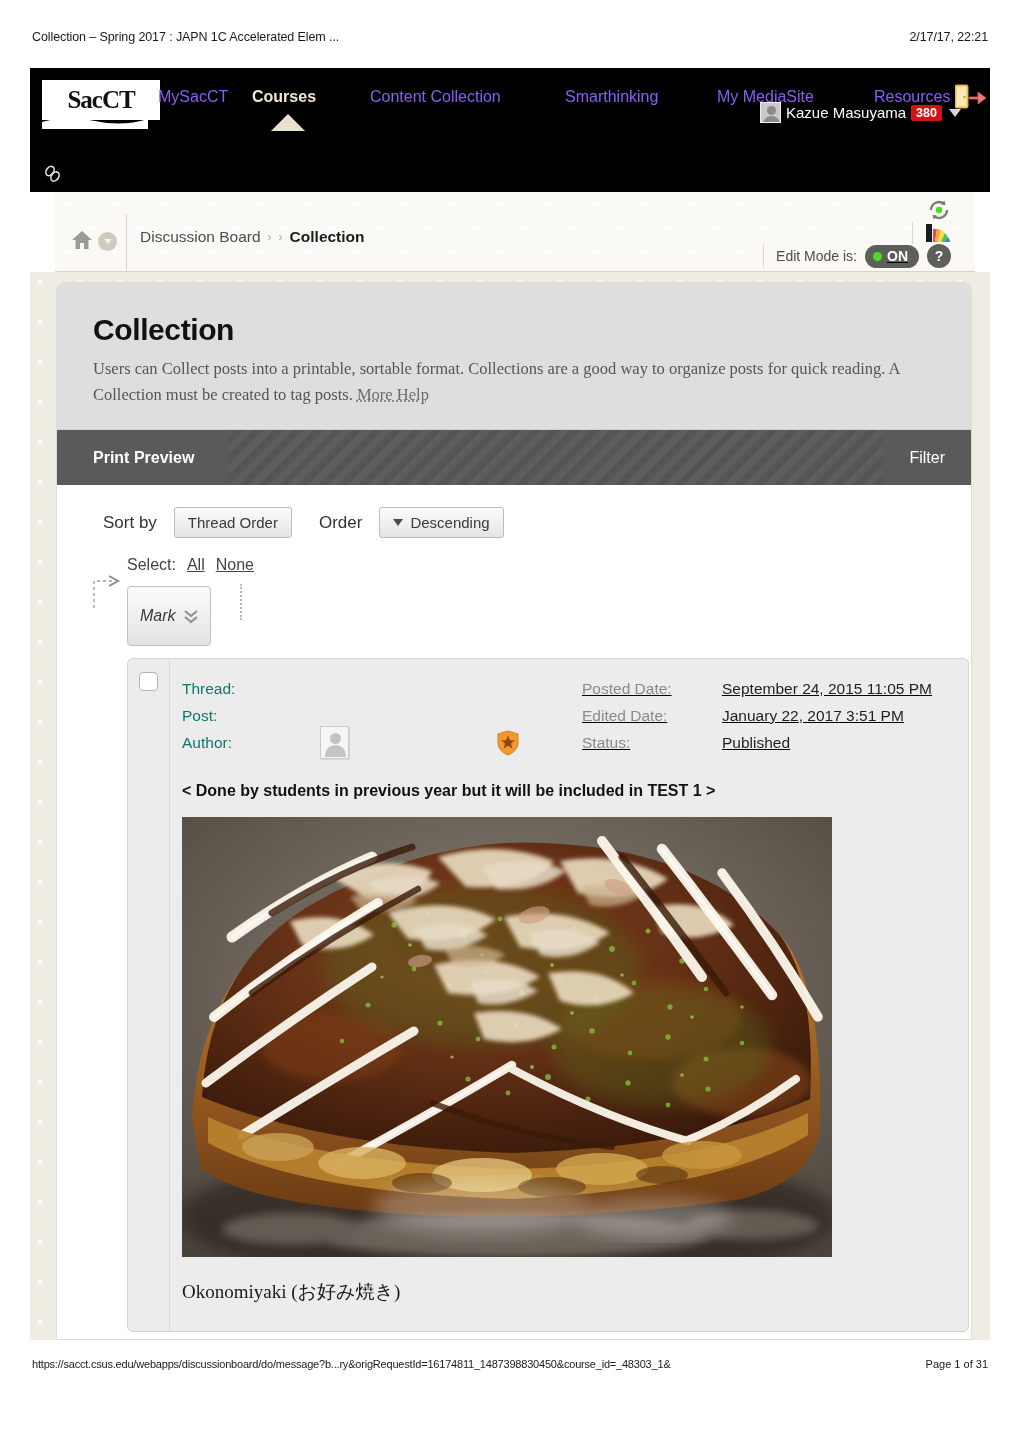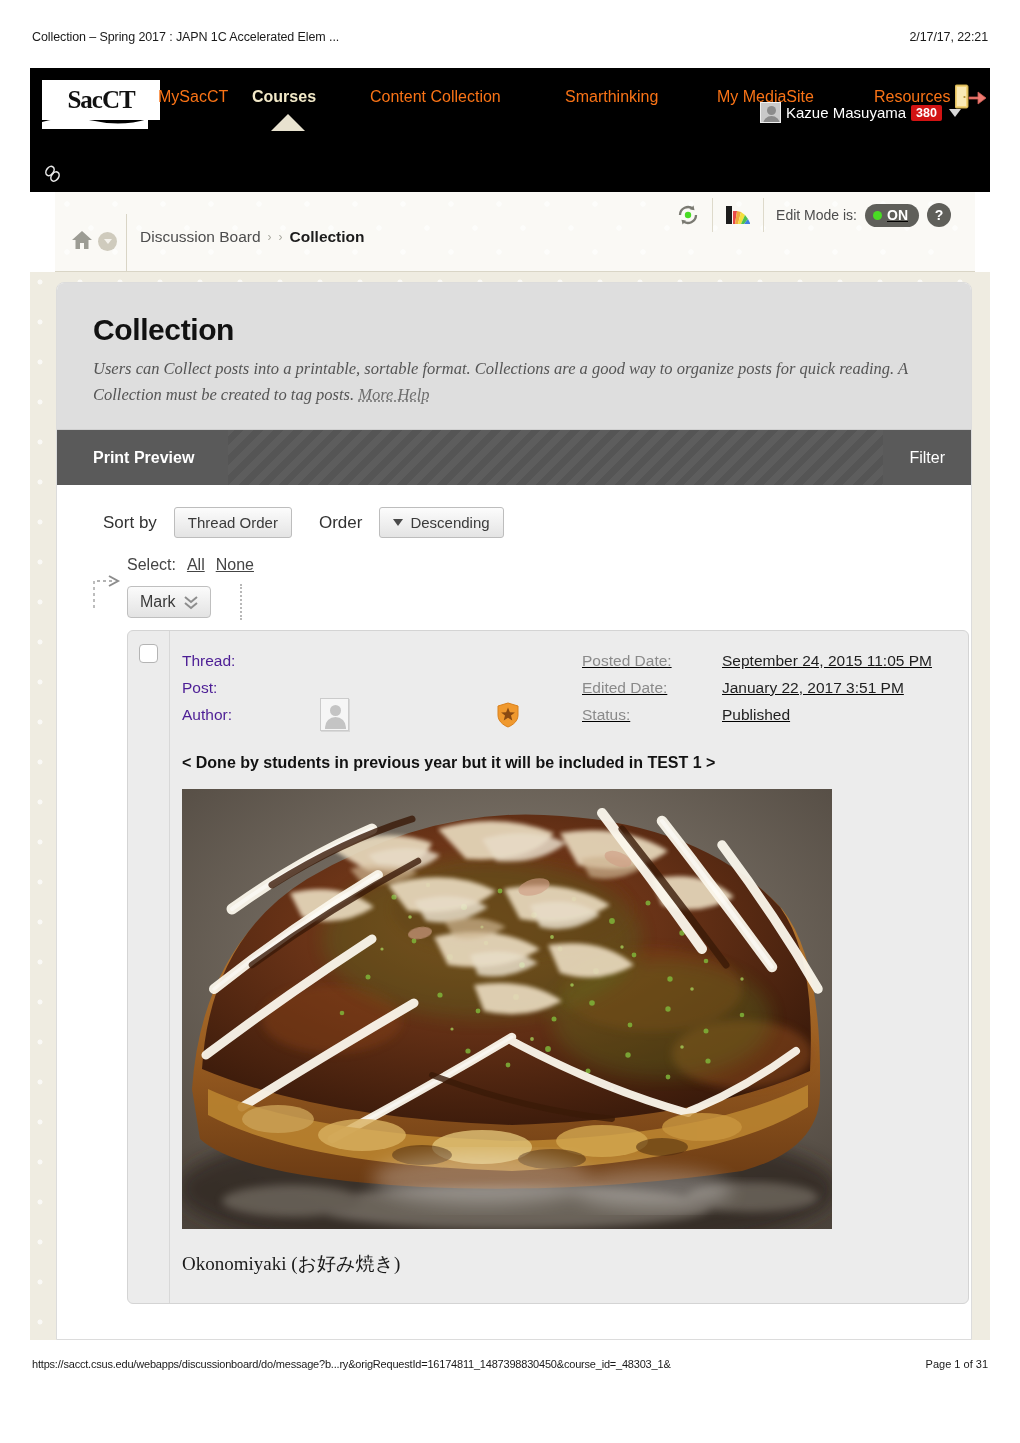--- a/index.html
+++ b/index.html
@@ -62,21 +62,21 @@
     left: 12px; top: 47px;
     width: 106px; height: 14px;
     overflow: hidden;
   }
   .logo-wave svg { display: block; }
 
   .nav-item {
     position: absolute;
     top: 20px;
     font-size: 16px;
-    color: #f97316;
+    color: #8b5cf6;
     white-space: nowrap;
   }
   .nav-item.active {
     color: #f2e9c8;
     font-weight: bold;
   }
   .nav-caret {
     position: absolute;
     top: 46px;
     width: 0; height: 0;
@@ -185,20 +185,21 @@
     display: flex; align-items: center; gap: 7px;
     font-size: 15.5px; color: #4d4d4d;
   }
   .crumb-list .sep { color: #a9a9a0; font-size: 12px; }
   .crumb-list .cur { font-weight: bold; color: #1c1c1c; }
 
   .crumb-tools {
     position: absolute; right: 12px; top: 6px;
     display: flex; align-items: flex-end; gap: 0;
     height: 34px;
+    flex-direction: column;
   }
   .tool-cell {
     height: 34px; display: flex; align-items: center;
     padding: 0 12px;
     border-left: 1px solid #dedacb;
   }
   .refresh-icon { width: 24px; height: 24px; }
   .palette-icon { width: 26px; height: 22px; }
   .edit-mode-label { font-size: 14px; color: #4d4d4d; margin-right: 8px; }
   .toggle-on {
@@ -242,21 +243,20 @@
     border-radius: 7px 7px 0 0;
     padding: 30px 36px 22px 36px;
   }
   .card-title {
     font-size: 30px; font-weight: bold;
     color: #111; letter-spacing: -.4px;
     margin-bottom: 9px;
   }
   .card-desc {
     font-family: "Liberation Serif", serif;
-    font-style: italic;
     font-size: 16.5px;
     line-height: 1.55;
     color: #555;
     max-width: 840px;
   }
   .more-help {
     color: #6d6d6d;
     text-decoration: underline;
     text-decoration-style: dotted;
   }
@@ -305,23 +305,23 @@
     display: flex; align-items: center; gap: 11px;
     font-size: 16px; color: #444;
   }
   .select-row a { color: #444; text-decoration: underline; }
 
   .mark-row { margin: 12px 0 0 24px; position: relative; display: flex; align-items: center; }
   .mark-btn {
     background: linear-gradient(to bottom, #fbfbfb, #e3e3e3);
     border: 1px solid #bfbfbf;
     border-radius: 4px;
-    padding: 6px 12px;
+    padding: 20px 12px;
     font-size: 16px; color: #3a3a3a;
-    display: flex; align-items: center; gap: 8px;
+    display: flex; align-items: center; gap: 8px; font-style: italic;
   }
   .dbl-chev { width: 14px; height: 15px; }
   .mark-arrow {
     position: absolute; left: -35px; top: -11px;
     width: 33px; height: 34px;
   }
   .mark-divider {
     position: absolute; left: 113px; top: -2px;
     height: 36px; width: 0;
     border-left: 2px dotted #b8b8b8;
@@ -358,21 +358,21 @@
     padding: 16px 0 14px 54px;
     display: flex;
   }
   .meta-left { width: 400px; }
   .meta-right { flex: 1; text-decoration: underline; }
   .meta-line {
     display: flex; align-items: center;
     height: 27px;
     font-size: 15.5px;
   }
-  .meta-label { color: #4c1d95; width: 110px; flex-shrink: 0; }
+  .meta-label { color: #0f766e; width: 110px; flex-shrink: 0; }
   .meta-label-r { color: #8a8a8a; width: 140px; flex-shrink: 0; }
   .meta-val { color: #1f1f1f; }
   .avatar-box {
     width: 29px; height: 33px;
     background: #f6f6f6;
     border: 1px solid #cbcbcb;
     margin-left: 28px;
     position: relative;
     box-shadow: 1px 1px 0 #d8d8d8;
   }

